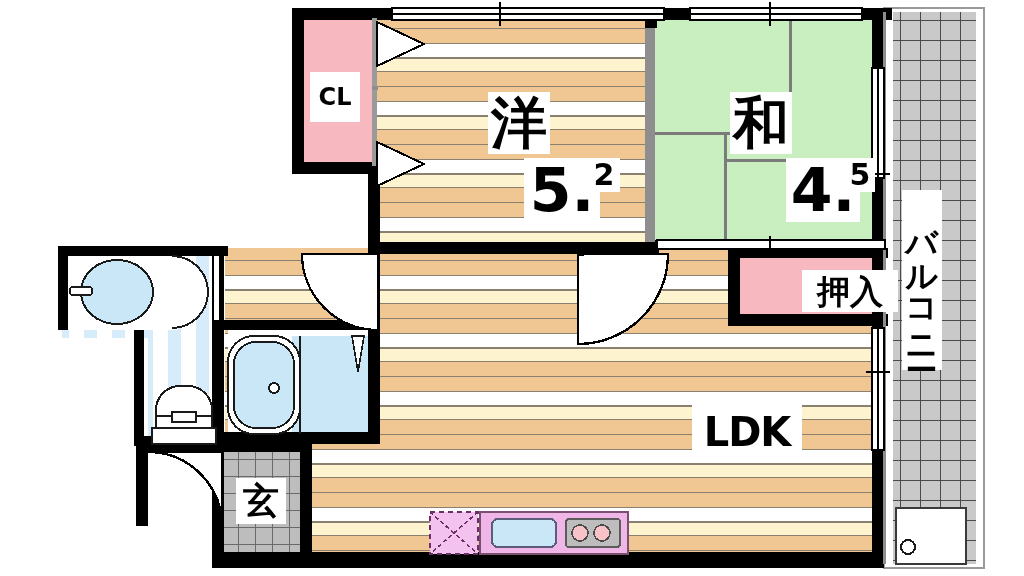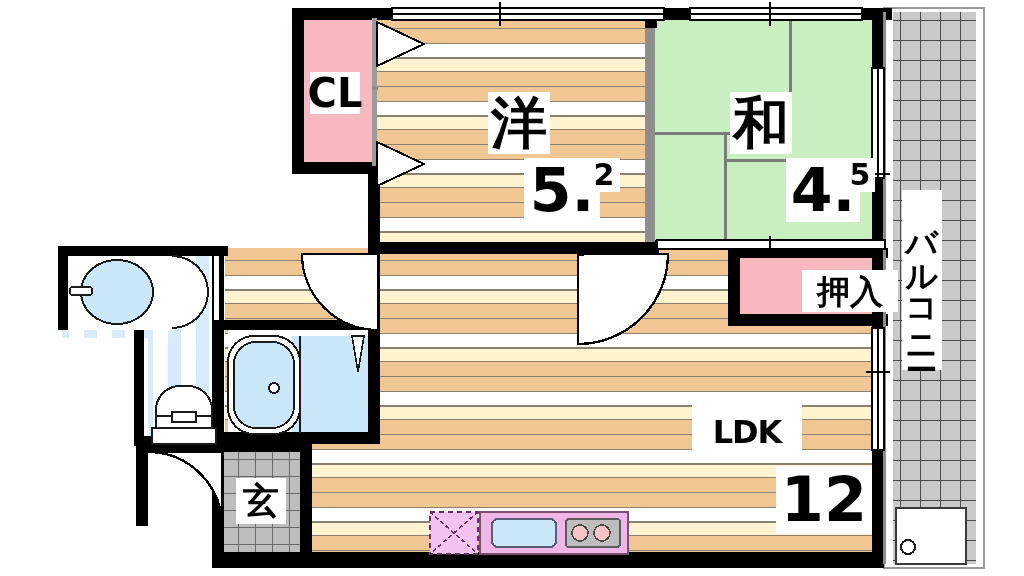--- a/index.html
+++ b/index.html
@@ -266,24 +266,23 @@
 </div>
 <div class="lbl" style="left:588px;top:158px;width:32px;height:34px;font-size:30px;">2</div>
 
 <div class="lbl" style="left:730px;top:92px;width:62px;height:62px;font-size:56px;">和</div>
 <div class="lbl" style="left:786px;top:158px;width:74px;height:64px;font-size:60px;">
   <span>4</span>
       <span>.</span>
 </div>
 <div class="lbl" style="left:845px;top:158px;width:30px;height:34px;font-size:30px;">5</div>
 
-<div class="lbl" style="left:692px;top:404px;width:110px;height:56px;font-size:32px;letter-spacing:-1px;">LDK</div>
-<div class="lbl" style="left:776px;top:466px;width:96px;height:68px;font-size:62px;">12</div>
-
-<div class="lbl" style="left:310px;top:72px;width:50px;height:42px;font-size:40px;">CL</div>
+<div class="lbl" style="left:692px;top:404px;width:110px;height:56px;font-size:40px;letter-spacing:-1px;">LDK</div>
+
+<div class="lbl" style="left:310px;top:72px;width:50px;height:50px;font-size:24px;">CL</div>
 
 <div class="lbl" style="left:762px;top:270px;width:96px;height:42px;font-size:33px;margin-left:40px;">押入</div>
 
 <div class="lbl lbl-v" style="left:902px;top:190px;width:40px;height:180px;font-size:32px;">バルコニー</div>
 
 <div class="lbl" style="left:236px;top:478px;width:50px;height:46px;font-size:36px;">玄</div>
 
 </div>
 
 </body></html>

